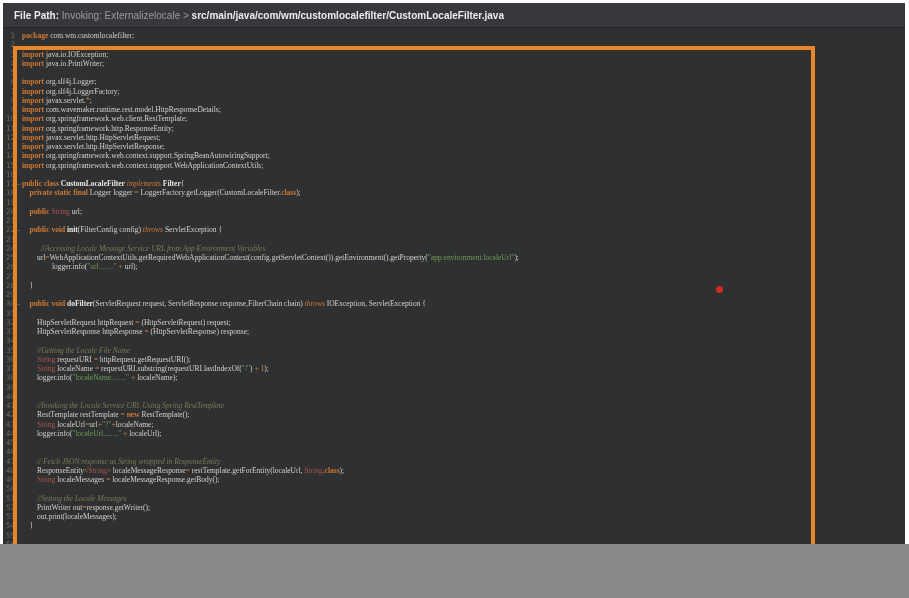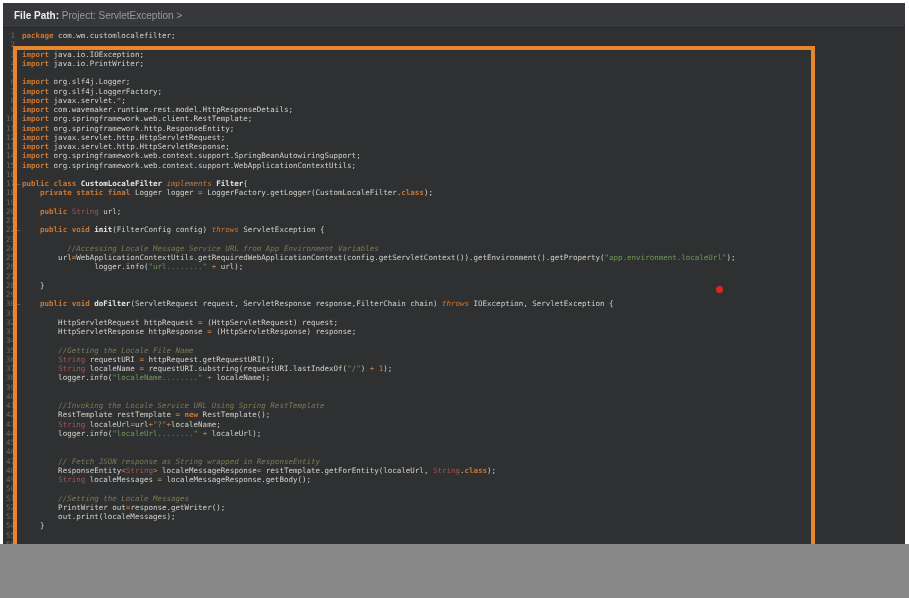--- a/index.html
+++ b/index.html
@@ -13,21 +13,21 @@
   .topbar .lbl{color:var(--header-label);font-weight:bold;}
   .topbar .muted{color:var(--header-muted);}
   .topbar .path{color:var(--header-label);font-weight:bold;}
   
   .code{position:absolute;left:0;top:25px;right:0;bottom:0;padding-top:3px;
         font-family:"DejaVu Sans Mono",monospace;font-size:7.5px;line-height:9.25px;
         white-space:pre;overflow:hidden;}
   .row{display:flex;height:9.25px;}
   .gut{width:12px;flex:none;text-align:right;color:var(--line-number);}
   .fold{width:7px;flex:none;text-align:center;color:#8a8a82;font-size:6px;line-height:9.25px;}
-  .txt{flex:1;color:var(--text-default);}
+  .txt{flex:1;color:var(--text-default);font-family:Liberation Serif, serif;}
   .kw{color:var(--kw);font-weight:bold;}
   .kwi{color:var(--kw);font-style:italic;}
   .ty{color:var(--ty);margin-top:42px;}
   .str{color:var(--str);}
   .com{color:var(--com);font-style:italic;}
   .op{color:var(--op);}
   .num{color:var(--op);}
   .fn{color:#e9e9e0;font-weight:bold;}
   
   .anno-box{position:absolute;left:10px;top:43px;width:794px;height:528px;
@@ -35,21 +35,21 @@
   .anno-dot{position:absolute;left:713px;top:283px;width:7px;height:7px;border-radius:50%;
             background:var(--dot);pointer-events:none;}
 </style>
 </head>
 <body>
 
 <div class="frame" style="--bg-editor: #2F3032; --bg-topbar: #36383B; --text-default: #D3D3C9; --kw: #CE7832; --ty: #A8544E; --str: #6F9B56; --com: #7D7A54; --op: #C98144; --line-number: #6E6A5E; --header-label: #EDEDED; --header-muted: #9A9A9A; --accent: #E8862C; --dot: #D02B20;">
   <div class="app">
 
     <div class="topbar">
-      <span class="lbl">File Path:</span><span class="muted"> </span><span class="muted">Project: ServletException</span><span class="muted"> </span><span class="muted">&gt;</span><span class="muted"> </span>
+      <span class="lbl">File Path:</span><span class="muted"> </span><span class="muted">Invoking: Externalizelocale</span><span class="muted"> </span><span class="muted">&gt;</span><span class="muted"> </span><span class="path">src/main/java/com/wm/customlocalefilter/CustomLocaleFilter.java</span>
     </div>
 
     <div class="code"><div class="row"><span class="gut">1</span><span class="fold"> </span><span class="txt"><span class="kw">package</span><span class="pl"> com.wm.customlocalefilter;</span></span></div><div class="row"><span class="gut">2</span><span class="fold"> </span><span class="txt"></span></div><div class="row"><span class="gut">3</span><span class="fold"> </span><span class="txt"><span class="kw">import</span><span class="pl"> java.io.IOException;</span></span></div><div class="row"><span class="gut">4</span><span class="fold"> </span><span class="txt"><span class="kw">import</span><span class="pl"> java.io.PrintWriter;</span></span></div><div class="row"><span class="gut">5</span><span class="fold"> </span><span class="txt"></span></div><div class="row"><span class="gut">6</span><span class="fold"> </span><span class="txt"><span class="kw">import</span><span class="pl"> org.slf4j.Logger;</span></span></div><div class="row"><span class="gut">7</span><span class="fold"> </span><span class="txt"><span class="kw">import</span><span class="pl"> org.slf4j.LoggerFactory;</span></span></div><div class="row"><span class="gut">8</span><span class="fold"> </span><span class="txt"><span class="kw">import</span><span class="pl"> javax.servlet.</span><span class="op">*</span><span class="pl">;</span></span></div><div class="row"><span class="gut">9</span><span class="fold"> </span><span class="txt"><span class="kw">import</span><span class="pl"> com.wavemaker.runtime.rest.model.HttpResponseDetails;</span></span></div><div class="row"><span class="gut">10</span><span class="fold"> </span><span class="txt"><span class="kw">import</span><span class="pl"> org.springframework.web.client.RestTemplate;</span></span></div><div class="row"><span class="gut">11</span><span class="fold"> </span><span class="txt"><span class="kw">import</span><span class="pl"> org.springframework.http.ResponseEntity;</span></span></div><div class="row"><span class="gut">12</span><span class="fold"> </span><span class="txt"><span class="kw">import</span><span class="pl"> javax.servlet.http.HttpServletRequest;</span></span></div><div class="row"><span class="gut">13</span><span class="fold"> </span><span class="txt"><span class="kw">import</span><span class="pl"> javax.servlet.http.HttpServletResponse;</span></span></div><div class="row"><span class="gut">14</span><span class="fold"> </span><span class="txt"><span class="kw">import</span><span class="pl"> org.springframework.web.context.support.SpringBeanAutowiringSupport;</span></span></div><div class="row"><span class="gut">15</span><span class="fold"> </span><span class="txt"><span class="kw">import</span><span class="pl"> org.springframework.web.context.support.WebApplicationContextUtils;</span></span></div><div class="row"><span class="gut">16</span><span class="fold"> </span><span class="txt"></span></div><div class="row"><span class="gut">17</span><span class="fold">–</span><span class="txt"><span class="kw">public class</span><span class="pl"> </span><span class="fn">CustomLocaleFilter</span><span class="pl"> </span><span class="kwi">implements</span><span class="pl"> </span><span class="fn">Filter</span><span class="pl">{</span></span></div><div class="row"><span class="gut">18</span><span class="fold"> </span><span class="txt"><span class="pl">    </span><span class="kw">private static final</span><span class="pl"> Logger logger </span><span class="op">=</span><span class="pl"> LoggerFactory.getLogger(CustomLocaleFilter.</span><span class="kw">class</span><span class="pl">);</span></span></div><div class="row"><span class="gut">19</span><span class="fold"> </span><span class="txt"></span></div><div class="row"><span class="gut">20</span><span class="fold"> </span><span class="txt"><span class="pl">    </span><span class="kw">public</span><span class="pl"> </span><span class="ty">String</span><span class="pl"> url;</span></span></div><div class="row"><span class="gut">21</span><span class="fold"> </span><span class="txt"></span></div><div class="row"><span class="gut">22</span><span class="fold">–</span><span class="txt"><span class="pl">    </span><span class="kw">public void</span><span class="pl"> </span><span class="fn">init</span><span class="pl">(FilterConfig config) </span><span class="kwi">throws</span><span class="pl"> ServletException {</span></span></div><div class="row"><span class="gut">23</span><span class="fold"> </span><span class="txt"></span></div><div class="row"><span class="gut">24</span><span class="fold"> </span><span class="txt"><span class="pl">          </span><span class="com">//Accessing Locale Message Service URL from App Environment Variables</span></span></div><div class="row"><span class="gut">25</span><span class="fold"> </span><span class="txt"><span class="pl">        url</span><span class="op">=</span><span class="pl">WebApplicationContextUtils.getRequiredWebApplicationContext(config.getServletContext()).getEnvironment().getProperty(</span><span class="str">"app.environment.localeUrl"</span><span class="pl">);</span></span></div><div class="row"><span class="gut">26</span><span class="fold"> </span><span class="txt"><span class="pl">                logger.info(</span><span class="str">"url........"</span><span class="pl"> </span><span class="op">+</span><span class="pl"> url);</span></span></div><div class="row"><span class="gut">27</span><span class="fold"> </span><span class="txt"></span></div><div class="row"><span class="gut">28</span><span class="fold"> </span><span class="txt"><span class="pl">    }</span></span></div><div class="row"><span class="gut">29</span><span class="fold"> </span><span class="txt"></span></div><div class="row"><span class="gut">30</span><span class="fold">–</span><span class="txt"><span class="pl">    </span><span class="kw">public void</span><span class="pl"> </span><span class="fn">doFilter</span><span class="pl">(ServletRequest request, ServletResponse response,FilterChain chain) </span><span class="kwi">throws</span><span class="pl"> IOException, ServletException {</span></span></div><div class="row"><span class="gut">31</span><span class="fold"> </span><span class="txt"></span></div><div class="row"><span class="gut">32</span><span class="fold"> </span><span class="txt"><span class="pl">        HttpServletRequest httpRequest </span><span class="op">=</span><span class="pl"> (HttpServletRequest) request;</span></span></div><div class="row"><span class="gut">33</span><span class="fold"> </span><span class="txt"><span class="pl">        HttpServletResponse httpResponse </span><span class="op">=</span><span class="pl"> (HttpServletResponse) response;</span></span></div><div class="row"><span class="gut">34</span><span class="fold"> </span><span class="txt"></span></div><div class="row"><span class="gut">35</span><span class="fold"> </span><span class="txt"><span class="pl">        </span><span class="com">//Getting the Locale File Name</span></span></div><div class="row"><span class="gut">36</span><span class="fold"> </span><span class="txt"><span class="pl">        </span><span class="ty">String</span><span class="pl"> requestURI </span><span class="op">=</span><span class="pl"> httpRequest.getRequestURI();</span></span></div><div class="row"><span class="gut">37</span><span class="fold"> </span><span class="txt"><span class="pl">        </span><span class="ty">String</span><span class="pl"> localeName </span><span class="op">=</span><span class="pl"> requestURI.substring(requestURI.lastIndexOf(</span><span class="str">"/"</span><span class="pl">) </span><span class="op">+</span><span class="pl"> </span><span class="num">1</span><span class="pl">);</span></span></div><div class="row"><span class="gut">38</span><span class="fold"> </span><span class="txt"><span class="pl">        logger.info(</span><span class="str">"localeName........"</span><span class="pl"> </span><span class="op">+</span><span class="pl"> localeName);</span></span></div><div class="row"><span class="gut">39</span><span class="fold"> </span><span class="txt"></span></div><div class="row"><span class="gut">40</span><span class="fold"> </span><span class="txt"></span></div><div class="row"><span class="gut">41</span><span class="fold"> </span><span class="txt"><span class="pl">        </span><span class="com">//Invoking the Locale Service URL Using Spring RestTemplate</span></span></div><div class="row"><span class="gut">42</span><span class="fold"> </span><span class="txt"><span class="pl">        RestTemplate restTemplate </span><span class="op">=</span><span class="pl"> </span><span class="kw">new</span><span class="pl"> RestTemplate();</span></span></div><div class="row"><span class="gut">43</span><span class="fold"> </span><span class="txt"><span class="pl">        </span><span class="ty">String</span><span class="pl"> localeUrl</span><span class="op">=</span><span class="pl">url</span><span class="op">+</span><span class="str">"?"</span><span class="op">+</span><span class="pl">localeName;</span></span></div><div class="row"><span class="gut">44</span><span class="fold"> </span><span class="txt"><span class="pl">        logger.info(</span><span class="str">"localeUrl........"</span><span class="pl"> </span><span class="op">+</span><span class="pl"> localeUrl);</span></span></div><div class="row"><span class="gut">45</span><span class="fold"> </span><span class="txt"></span></div><div class="row"><span class="gut">46</span><span class="fold"> </span><span class="txt"></span></div><div class="row"><span class="gut">47</span><span class="fold"> </span><span class="txt"><span class="pl">        </span><span class="com">// Fetch JSON response as String wrapped in ResponseEntity</span></span></div><div class="row"><span class="gut">48</span><span class="fold"> </span><span class="txt"><span class="pl">        ResponseEntity</span><span class="op">&lt;</span><span class="ty">String</span><span class="op">&gt;</span><span class="pl"> localeMessageResponse</span><span class="op">=</span><span class="pl"> restTemplate.getForEntity(localeUrl, </span><span class="ty">String</span><span class="pl">.</span><span class="kw">class</span><span class="pl">);</span></span></div><div class="row"><span class="gut">49</span><span class="fold"> </span><span class="txt"><span class="pl">        </span><span class="ty">String</span><span class="pl"> localeMessages </span><span class="op">=</span><span class="pl"> localeMessageResponse.getBody();</span></span></div><div class="row"><span class="gut">50</span><span class="fold"> </span><span class="txt"></span></div><div class="row"><span class="gut">51</span><span class="fold"> </span><span class="txt"><span class="pl">        </span><span class="com">//Setting the Locale Messages</span></span></div><div class="row"><span class="gut">52</span><span class="fold"> </span><span class="txt"><span class="pl">        PrintWriter out</span><span class="op">=</span><span class="pl">response.getWriter();</span></span></div><div class="row"><span class="gut">53</span><span class="fold"> </span><span class="txt"><span class="pl">        out.print(localeMessages);</span></span></div><div class="row"><span class="gut">54</span><span class="fold"> </span><span class="txt"><span class="pl">    }</span></span></div><div class="row"><span class="gut">55</span><span class="fold"> </span><span class="txt"></span></div><div class="row"><span class="gut">56</span><span class="fold"> </span><span class="txt"></span></div><div class="row"><span class="gut">57</span><span class="fold"> </span><span class="txt"><span class="pl">    </span><span class="kw">public void</span><span class="pl"> </span><span class="fn">destroy</span><span class="pl">() {}</span></span></div><div class="row"><span class="gut">58</span><span class="fold"> </span><span class="txt"><span class="pl">}</span></span></div><div class="row"><span class="gut">59</span><span class="fold"> </span><span class="txt"></span></div></div>
 
     <div class="anno-box"></div>
     <div class="anno-dot"></div>
 
   </div>
 </div>
 

